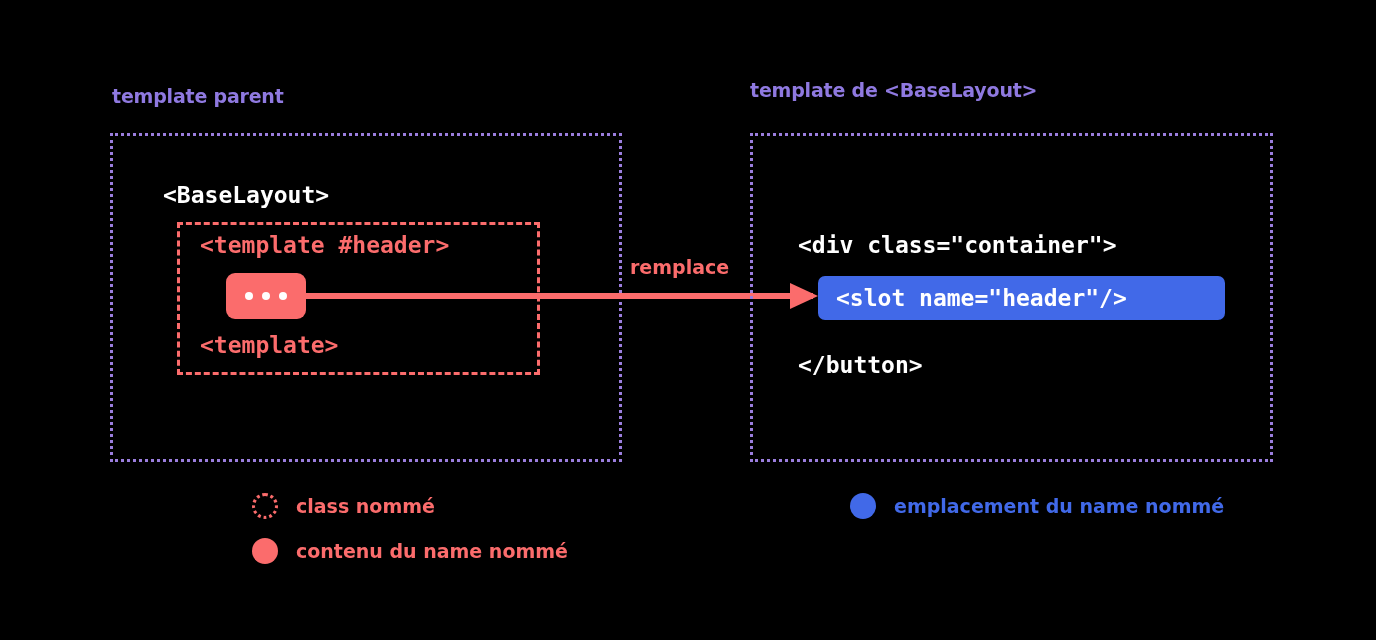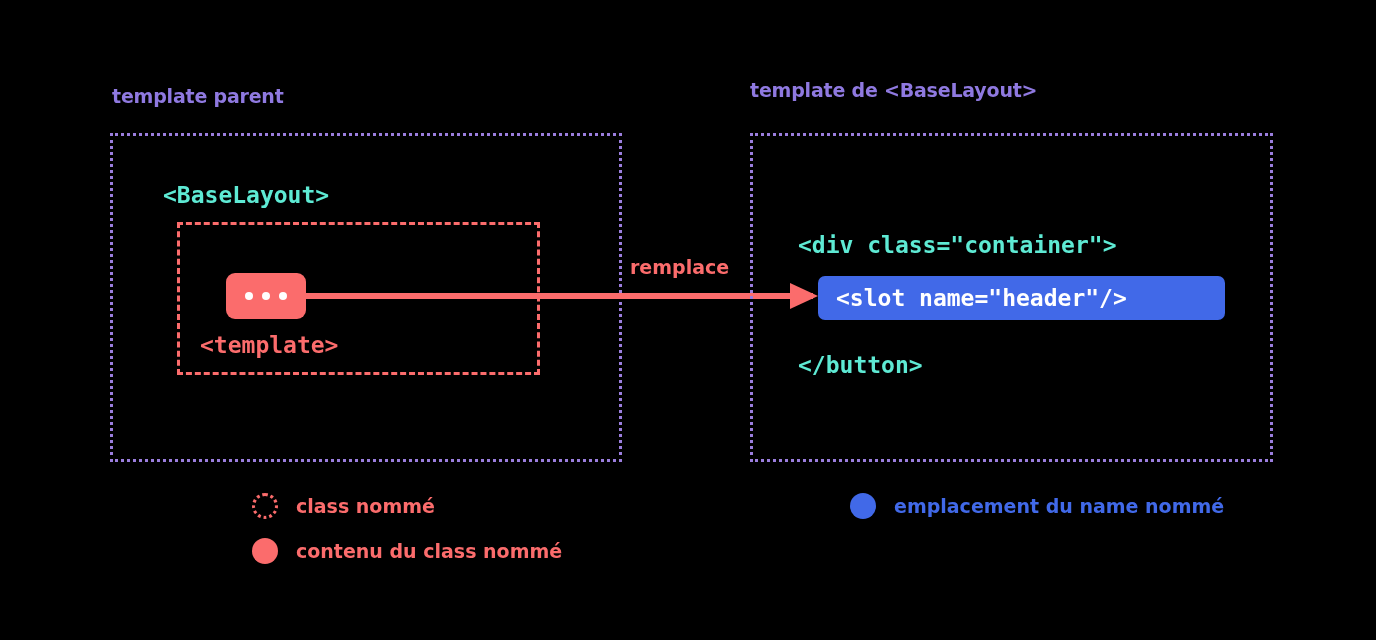--- a/index.html
+++ b/index.html
@@ -54,21 +54,21 @@
 
   
   .code {
     position: absolute;
     font-family: "DejaVu Sans Mono", monospace;
     font-size: 23px;
     font-weight: bold;
     white-space: pre;
     letter-spacing: 0px;
   }
-  .code-green { color: #5eead4; }
+  .code-green { color: #ffffff; }
   .code-red   { color: #fb6c6c; }
 
   #code-baselayout-open  { left: 163px; top: 182px; }
   #code-baselayout-close { left: 163px; top: 382px; }
 
   
   #slot-box {
     position: absolute;
     left: 177px; top: 222px;
     width: 363px; height: 153px;
@@ -190,20 +190,21 @@
 <div class="stage">
 
   <div class="panel-heading" id="heading-left">template parent</div>
 
   <div class="panel" id="panel-left"></div>
 
   <div class="code code-green" id="code-baselayout-open">&lt;BaseLayout&gt;</div>
 
   <div id="slot-box"></div>
 
+  <div class="code code-red" id="code-template-header">&lt;template #header&gt;</div>
 
   <div id="dots-chip">
     <span class="dot"></span>
     <span class="dot"></span>
     <span class="dot"></span>
   </div>
 
   <div class="code code-red" id="code-template-close">&lt;template&gt;</div>
 
 
@@ -223,21 +224,21 @@
 
   <div class="code code-green" id="code-button-close">&lt;/button&gt;</div>
 
   <div class="legend-row" id="legend-named-slot">
     <span class="swatch-dotted-circle"></span>
     <span class="legend-label legend-red">class nommé</span>
   </div>
 
   <div class="legend-row" id="legend-slot-content">
     <span class="swatch-filled-circle-red"></span>
-    <span class="legend-label legend-red">contenu du class nommé</span>
+    <span class="legend-label legend-red">contenu du name nommé</span>
   </div>
 
   <div class="legend-row" id="legend-slot-outlet">
     <span class="swatch-filled-circle-blue"></span>
     <span class="legend-label legend-blue">emplacement du name nommé</span>
   </div>
 
 </div>
 
 </body></html>

